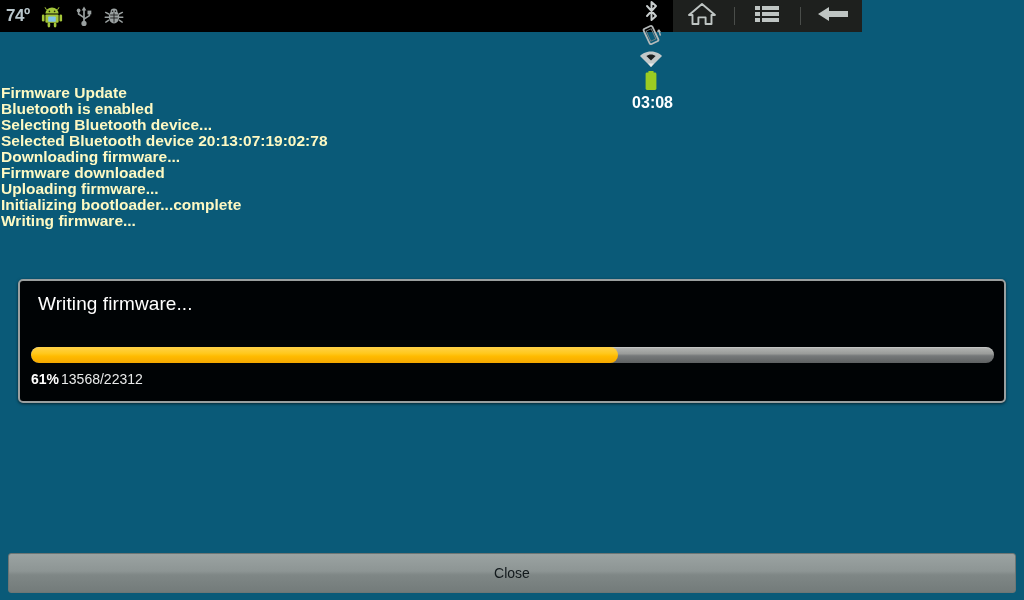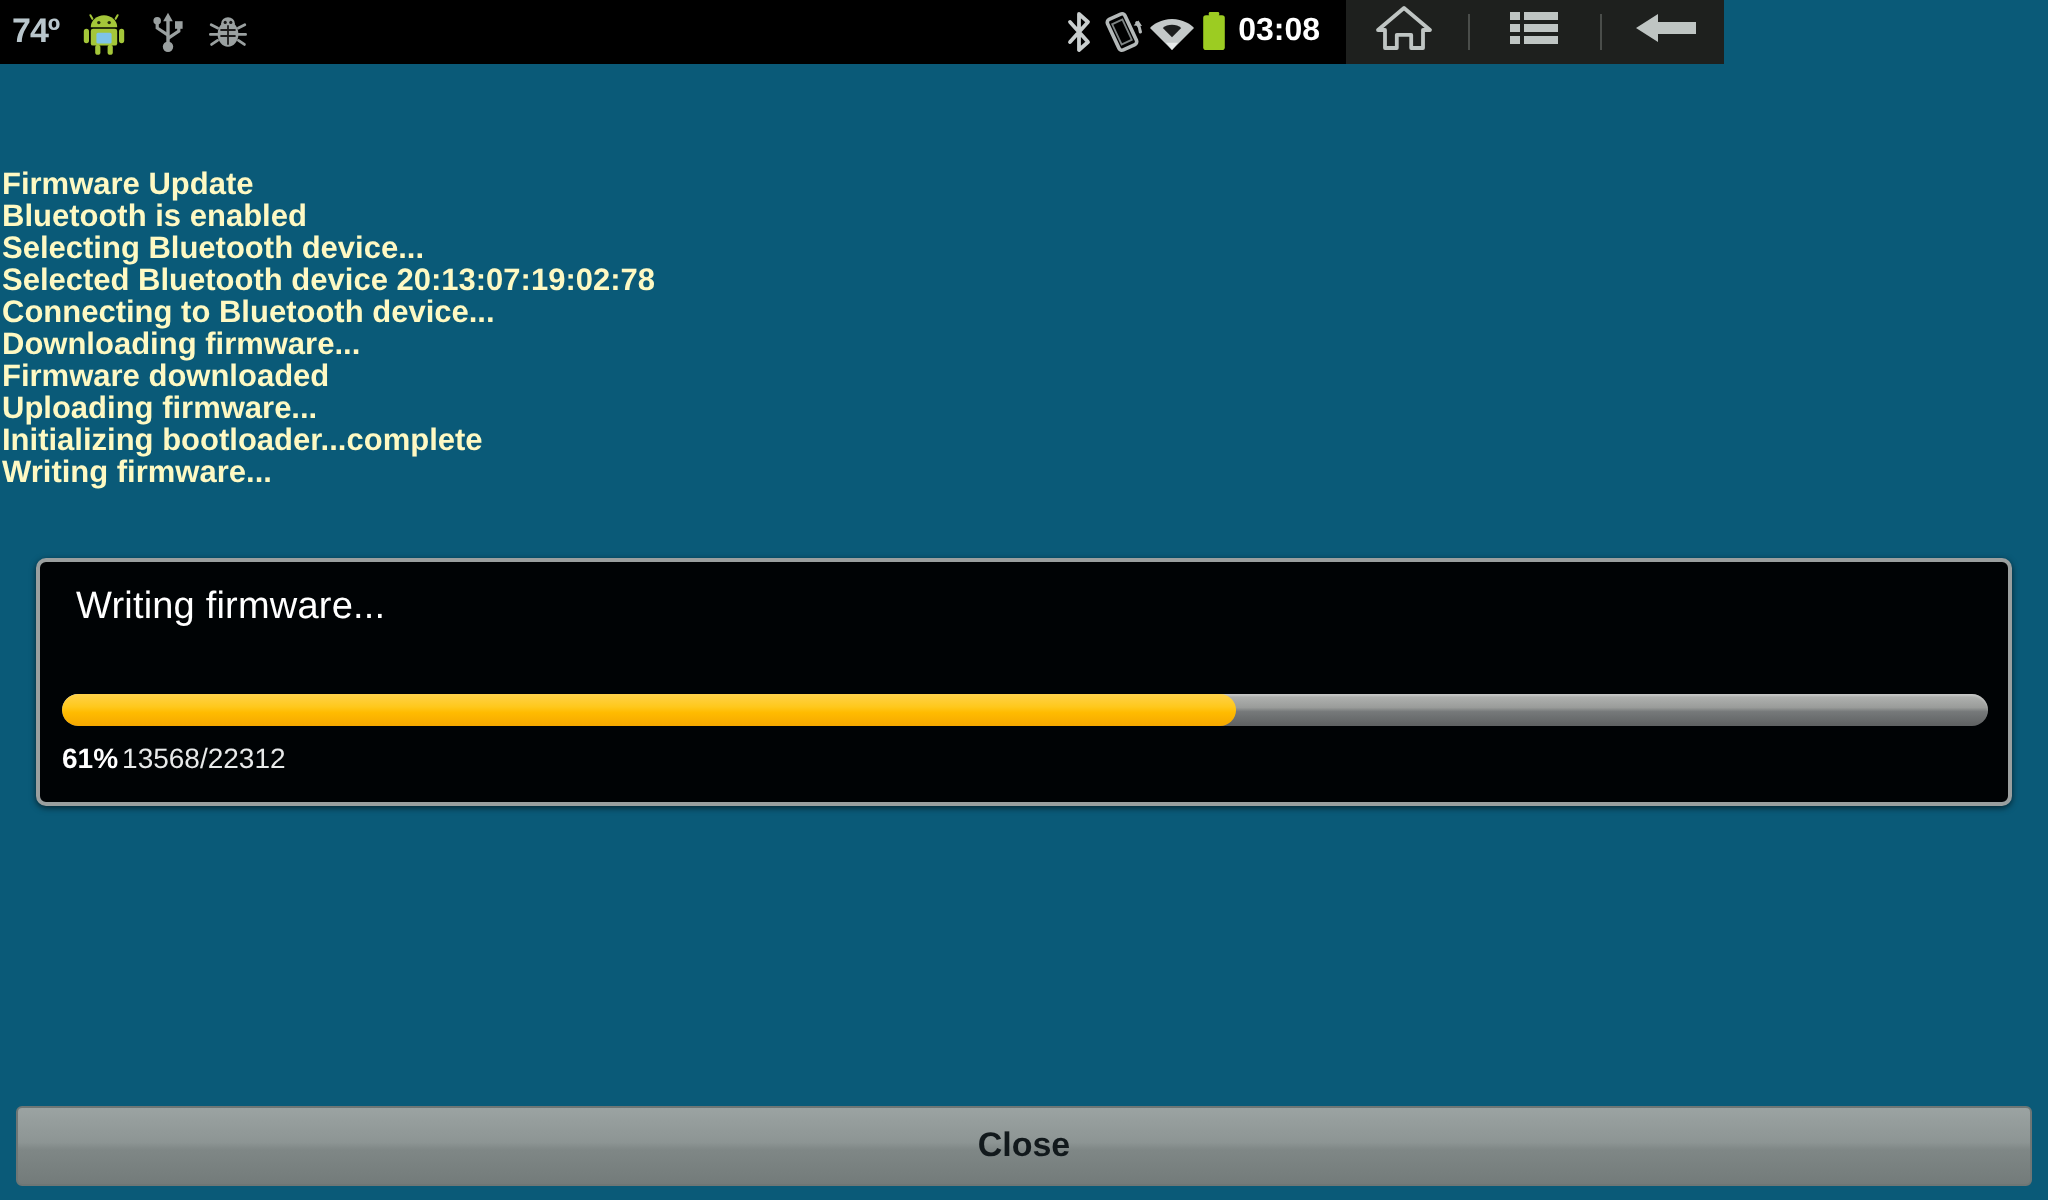--- a/index.html
+++ b/index.html
@@ -40,21 +40,22 @@
   }
   .sysicon { display: block; }
 
   #statusbar-spacer { flex: 1 1 auto; }
 
   #statusbar-right {
     display: flex;
     align-items: center;
     height: 32px;
     gap: 2px;
-    padding-right: 13px;
+    padding-right: 0;
+    flex-direction: column;
   }
   .clock-text {
     color: #ffffff;
     font-size: 16px;
     font-weight: bold;
     letter-spacing: 0px;
     margin-left: 3px;
   }
 
   #navbar {
@@ -163,22 +164,22 @@
     border-radius: 3px;
     border: 1px solid #6e7675;
     background: linear-gradient(to bottom, #9ba3a2 0%, #8d9594 45%, #7f8786 55%, #737b7a 100%);
     display: flex;
     align-items: center;
     justify-content: center;
     cursor: pointer;
   }
   #close-label {
     color: #12191c;
-    font-size: 17px;
-    font-weight: bold;
+    font-size: 14px;
+    font-weight: normal;
   }
 </style>
 </head>
 <body>
 
 <div id="statusbar">
 
   <div id="statusbar-left">
     <span class="temp-text">74º</span>
 
@@ -292,21 +293,20 @@
       </span>
     </div>
   </div>
 </div>
 
 <div id="log">
   <div class="log-line">Firmware Update</div>
   <div class="log-line">Bluetooth is enabled</div>
   <div class="log-line">Selecting Bluetooth device...</div>
   <div class="log-line">Selected Bluetooth device 20:13:07:19:02:78</div>
-  <div class="log-line">Connecting to Bluetooth device...</div>
   <div class="log-line">Downloading firmware...</div>
   <div class="log-line">Firmware downloaded</div>
   <div class="log-line">Uploading firmware...</div>
   <div class="log-line">Initializing bootloader...complete</div>
   <div class="log-line">Writing firmware...</div>
 </div>
 
 <div id="dialog">
   <div id="dialog-title">Writing firmware...</div>
 

